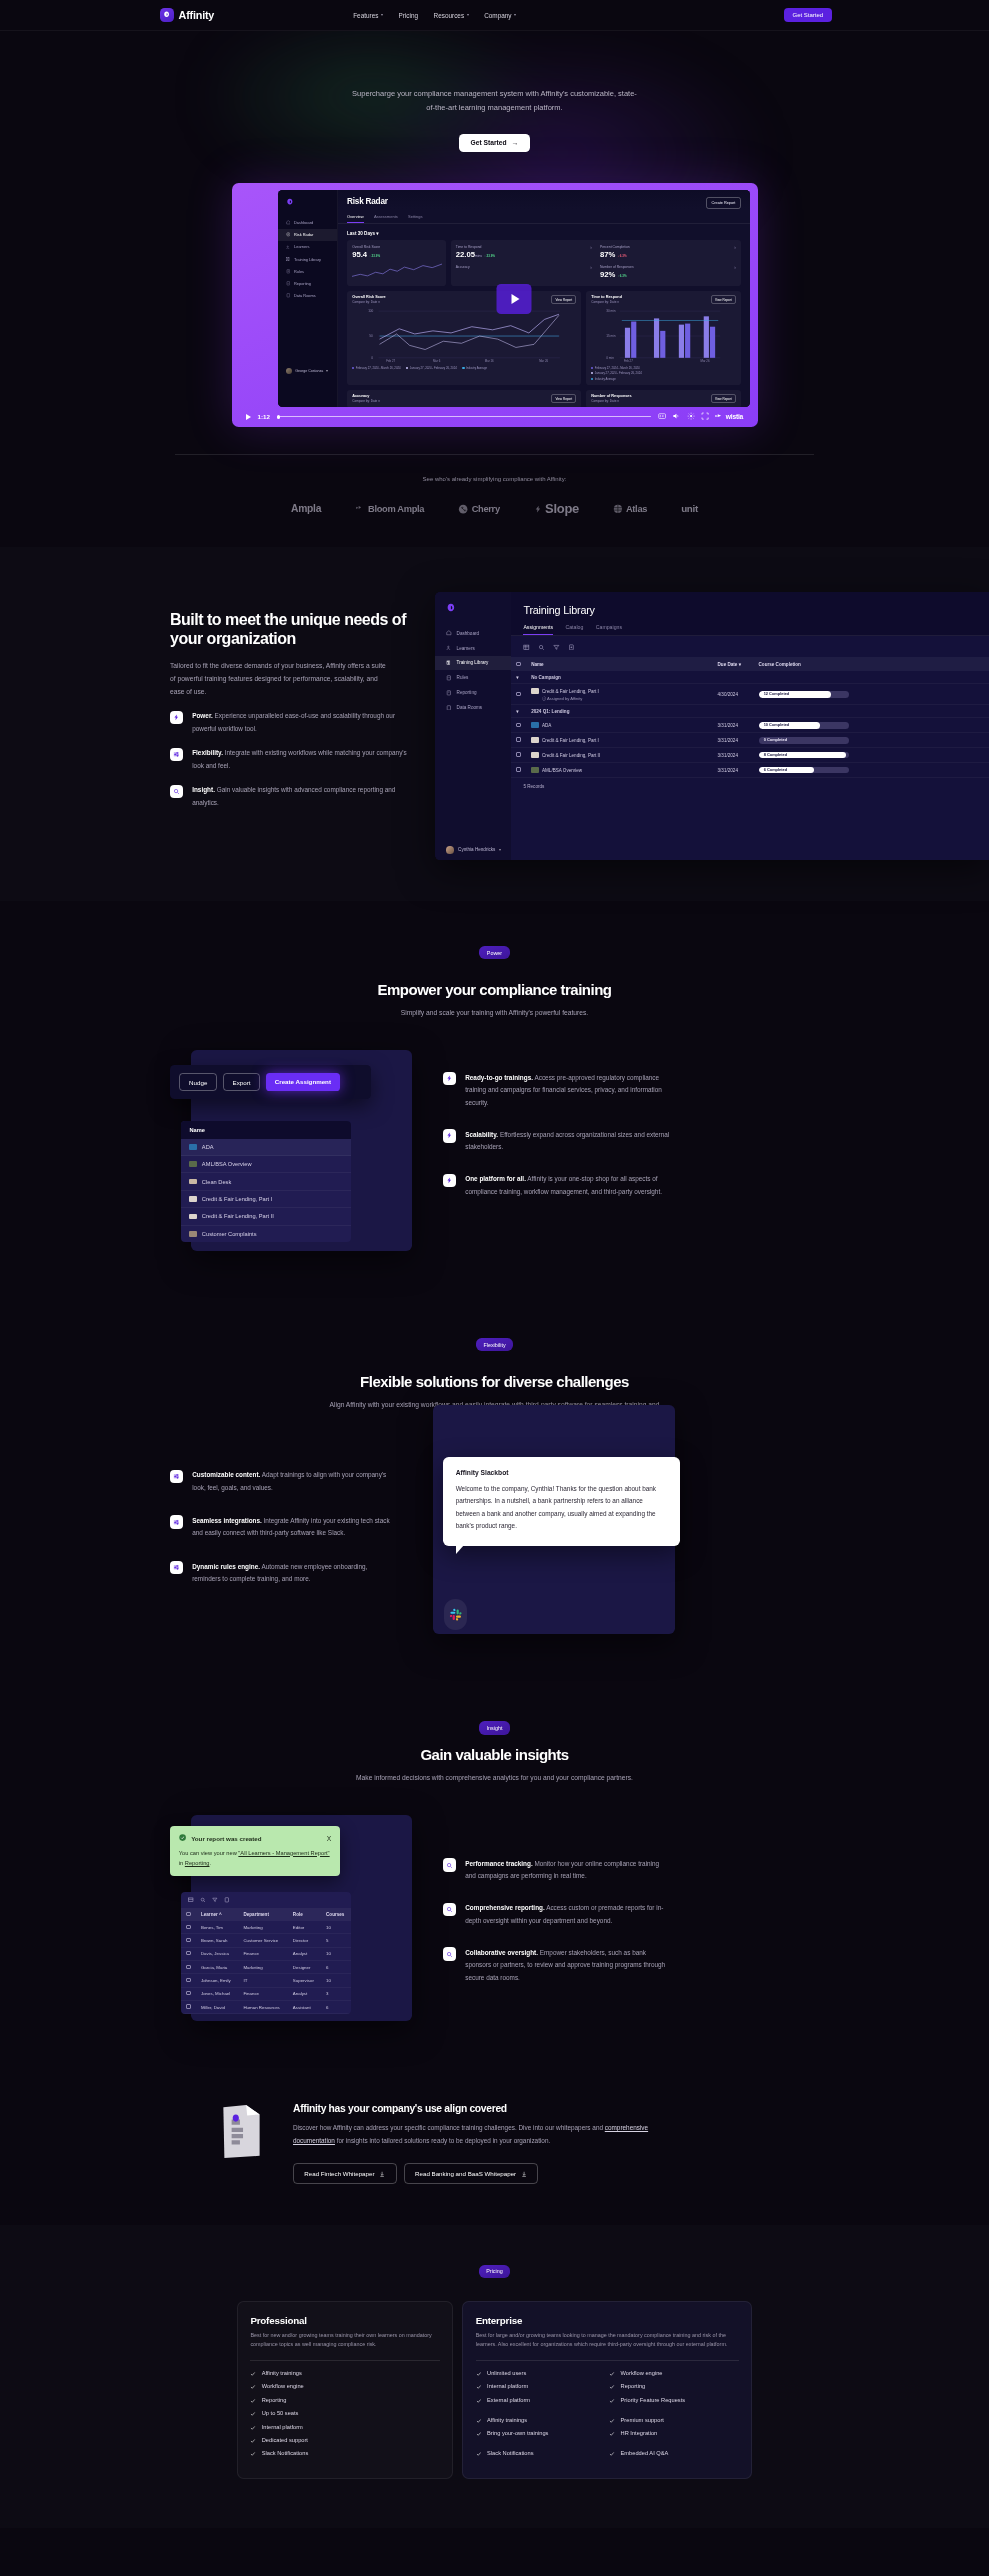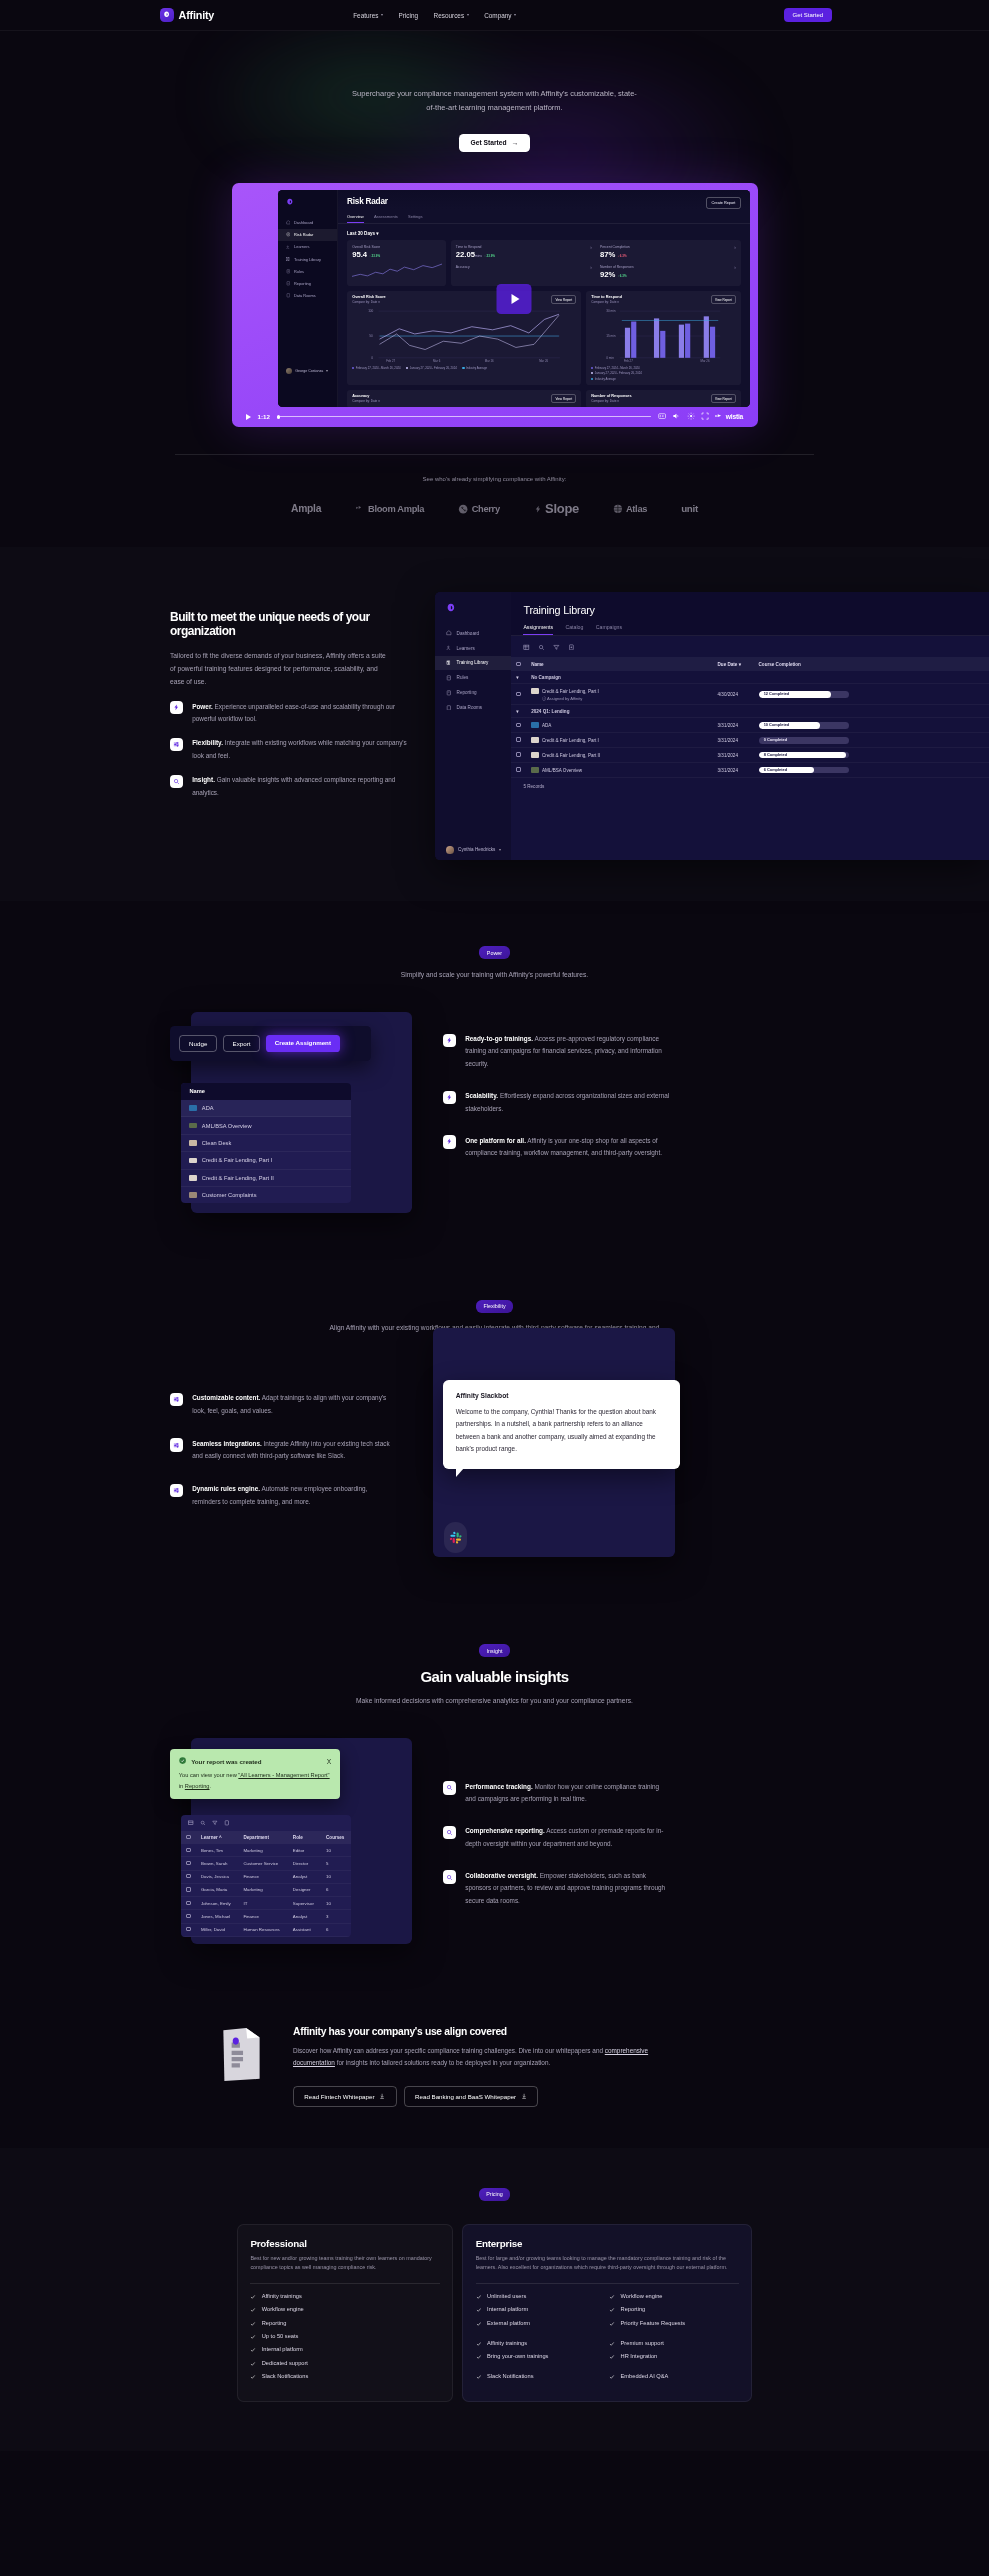--- a/index.html
+++ b/index.html
@@ -481,21 +481,21 @@
         </div>
     <div class="lg">
           <span style="font-size:9.8px">unit</span>
         </div>
   </div>
 </div>
 
 <div class="sec band">
   <div class="built">
     <div class="built-l">
-      <div class="sec-h" style="font-size:12px;line-height:1.22">Built to meet the unique needs of your organization</div>
+      <div class="sec-h" style="font-size:16px;line-height:1.22">Built to meet the unique needs of your organization</div>
       <p class="sec-p" style="margin-top:10.3px;max-width:222px">Tailored to fit the diverse demands of your business, Affinity offers a suite of powerful training features designed for performance, scalability, and ease of use.</p>
       <div style="margin-top:7.2px">
         <div class="frow">
           <span class="fic">
                 <svg viewBox="0 0 24 24" fill="#5b21e0">
                   <path d="M14 2L5 13h5l-1 9 9-12h-5z"></path>
                 </svg>
               </span>
           <div class="ftx"><b>Power.</b><span> Experience unparalleled ease-of-use and scalability through our powerful workflow tool.</span></div>
         </div>
@@ -675,20 +675,21 @@
               </table>
           <div class="m-rec">5 Records</div>
         </div>
       </div>
     </div>
   </div>
 </div>
 
 <div class="sec" style="padding:45px 0 46px;">
   <div class="center"><span class="pill">Power</span></div>
+  <div class="center sec-h" style="margin-top:21.6px">Empower your compliance training</div>
   <p class="center sec-p" style="margin-top:8.2px">Simplify and scale your training with Affinity's powerful features.</p>
   <div style="display:flex;margin-top:31px;align-items:flex-start">
     <div style="margin-left:170px;width:242px;position:relative">
       <div class="card-mock" style="height:201px;margin-left:20.6px;"></div>
       <div style="position:absolute;top:14.4px;left:0;width:201px;background:#0f0d2c;border-radius:4.6px;padding:8.8px 9.3px;display:flex;gap:5.7px;box-shadow:0 7.2px 20.6px rgba(0,0,0,.5)">
         <div style="border:0.5px solid rgba(255,255,255,.3);border-radius:3.6px;padding:4.1px 8.8px;font-size:6.2px">Nudge</div>
         <div style="border:0.5px solid rgba(255,255,255,.3);border-radius:3.6px;padding:4.1px 8.8px;font-size:6.2px">Export</div>
         <div style="background:#6a2df5;border-radius:3.6px;padding:4.1px 8.8px;font-size:6.2px;font-weight:600;box-shadow:0 0 13.4px rgba(120,50,250,.7)">Create Assignment</div>
       </div>
       <div style="position:absolute;top:71px;left:11.3px;width:170px;border-radius:4.1px;overflow:hidden;background:#211c52">
@@ -743,20 +744,21 @@
               </svg>
             </span>
         <div class="ftx"><b>One platform for all.</b><span> Affinity is your one-stop shop for all aspects of compliance training, workflow management, and third-party oversight.</span></div>
       </div>
     </div>
   </div>
 </div>
 
 <div class="sec" style="padding:41px 0 46px;">
   <div class="center"><span class="pill">Flexibility</span></div>
+  <div class="center sec-h" style="margin-top:21.6px">Flexible solutions for diverse challenges</div>
   <p class="center sec-p" style="margin-top:8.2px;max-width:330px;margin-left:auto;margin-right:auto">Align Affinity with your existing workflows and easily integrate with third-party software for seamless training and compliance management.</p>
   <div style="display:flex;margin-top:33px;align-items:flex-start">
     <div style="margin-left:170px;width:227px">
       <div class="frow" style="margin-bottom:20.6px">
         <span class="fic">
               <svg viewBox="0 0 24 24" stroke="#5b21e0" stroke-width="2" fill="none">
                 <path d="M3 7h18M3 12h18M3 17h18"></path>
                 <circle cx="15" cy="7" r="2" fill="#5b21e0"></circle>
                 <circle cx="8" cy="12" r="2" fill="#5b21e0"></circle>
                 <circle cx="16" cy="17" r="2" fill="#5b21e0"></circle>

